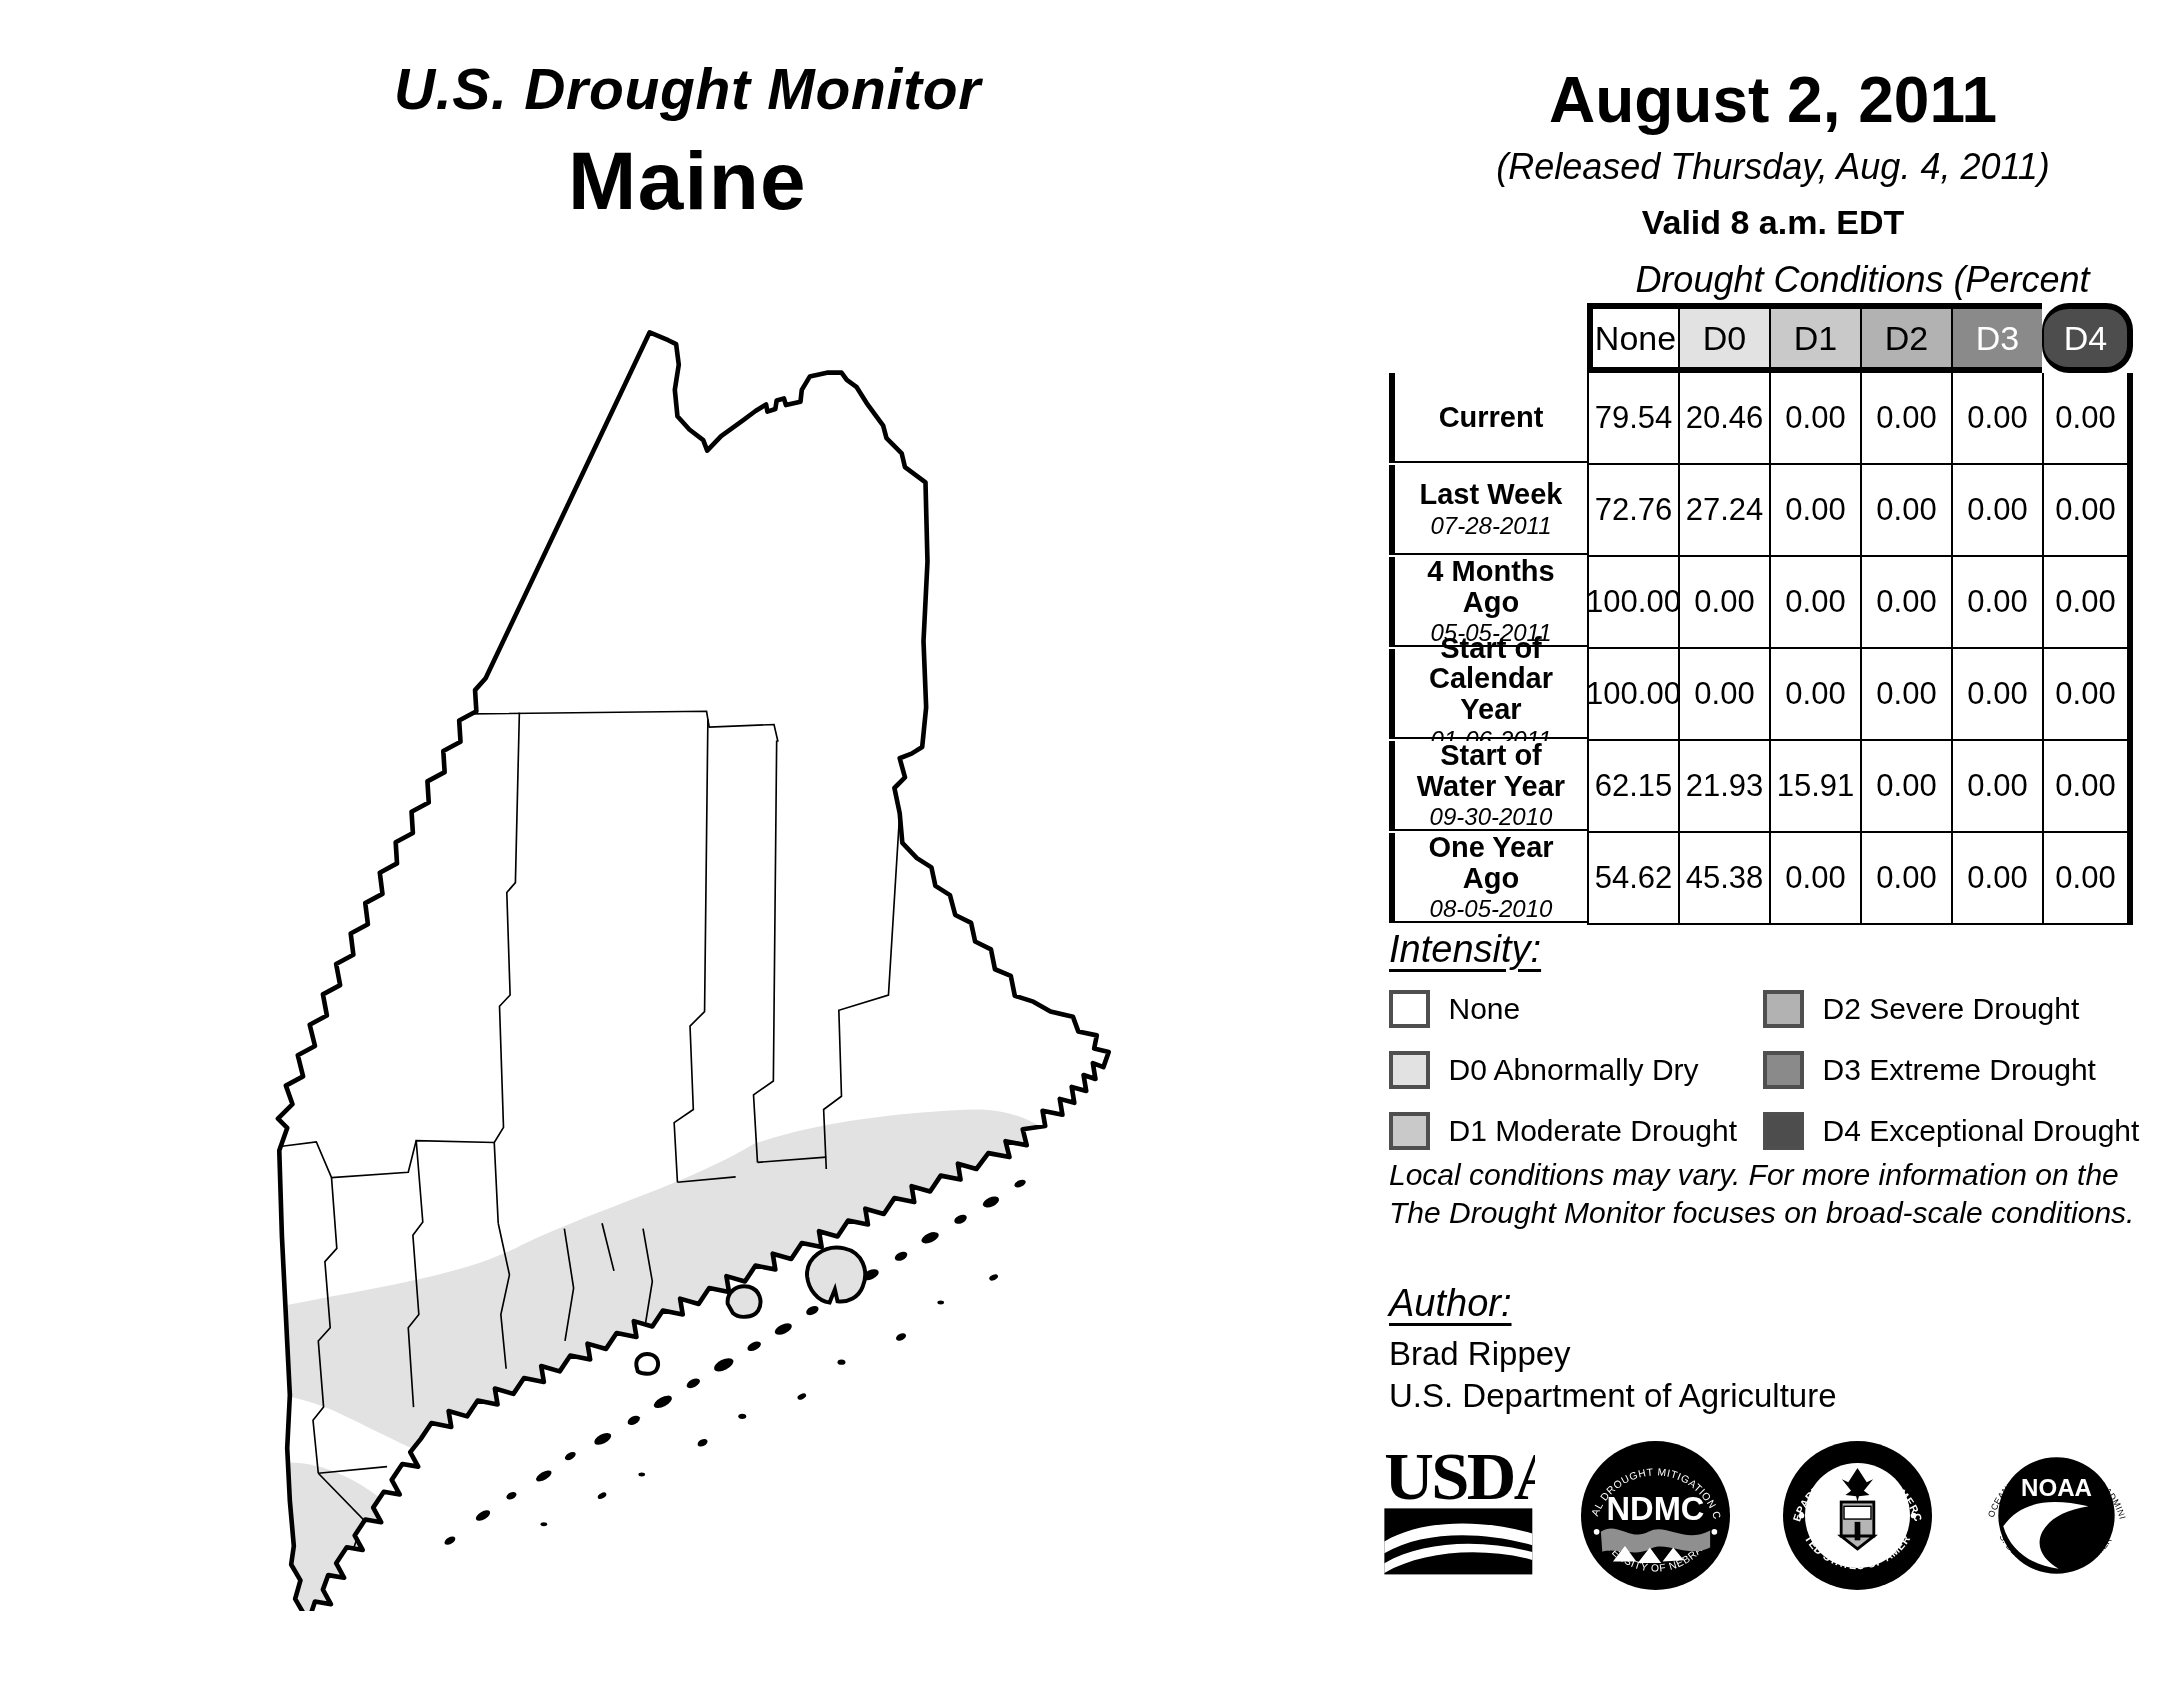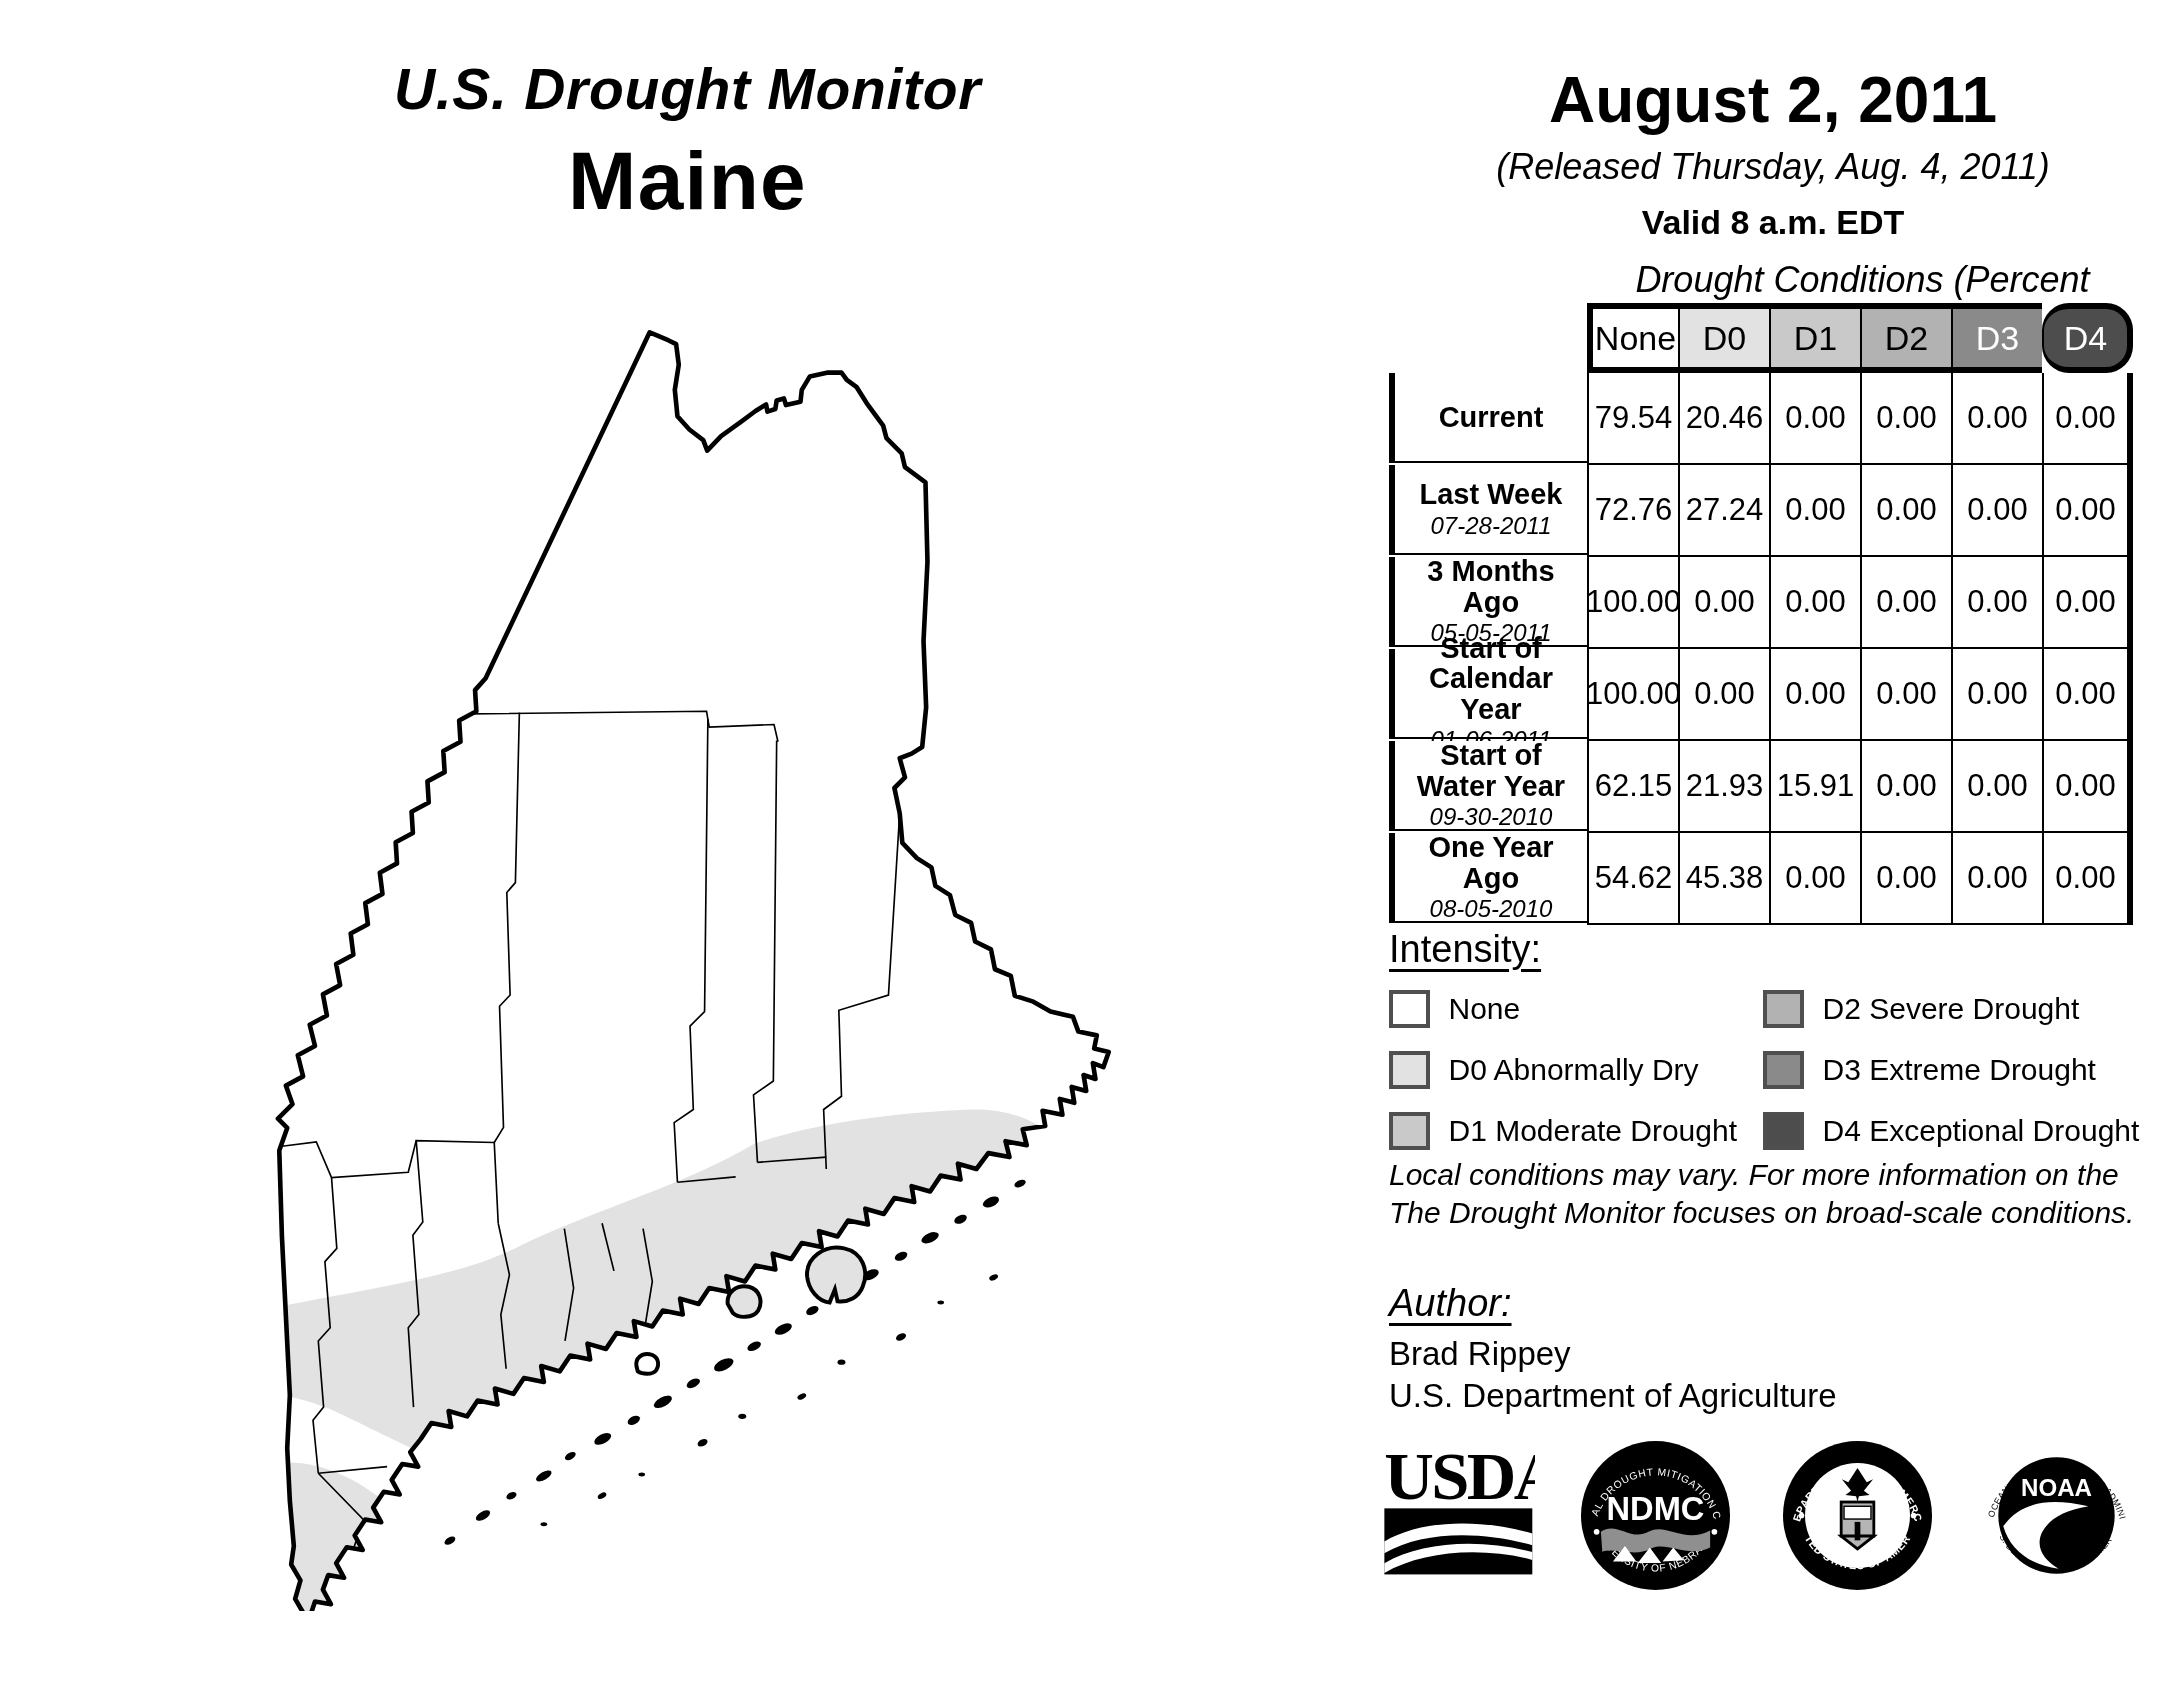--- a/index.html
+++ b/index.html
@@ -29,21 +29,21 @@
   .hdr.last{border-right:6px solid #000;}
   .hdr.dark{color:#ffffff;}
   .corner{background:transparent;border:none;}
   .lblcell{flex-direction:column;height:90px;border-left:6px solid #000;border-bottom:2.6px solid #000;
            font-size:29px;font-weight:bold;text-align:center;line-height:1.04;padding:0 4px;box-sizing:border-box;}
   .lblcell .rowdate{font-size:24px;font-weight:normal;font-style:italic;margin-top:4px;}
   .valcell{height:90px;border-left:2.6px solid #000;border-bottom:2.6px solid #000;font-size:31px;}
   .valcell.last{border-right:6px solid #000;}
 
   
-  .intensity-head{position:absolute;left:1389px;top:928px;font-size:38px;
+  .intensity-head{position:absolute;left:1389px;top:928px;font-size:38px;font-style:italic;
                   text-decoration:underline;text-underline-offset:6.6px;}
   .legend{position:absolute;left:1389px;top:978px;width:781px;}
   .legend-col{position:absolute;top:0;}
   .legend-col.c1{left:0;}
   .legend-col.c2{left:374px;}
   .legend-item{display:flex;align-items:center;height:61px;}
   .swatch{width:41px;height:38px;border:4px solid #4f4f4f;box-sizing:border-box;margin-right:18.5px;flex:none;}
   .legend-label{font-size:30px;white-space:nowrap;}
 
   
@@ -104,21 +104,21 @@
       <span class="rowdate">07-28-2011</span>
     </div>
     <div class="cell valcell">72.76</div>
     <div class="cell valcell">27.24</div>
     <div class="cell valcell">0.00</div>
     <div class="cell valcell">0.00</div>
     <div class="cell valcell">0.00</div>
     <div class="cell valcell last">0.00</div>
 
     <div class="cell lblcell">
-      <span>3 Months Ago</span>
+      <span>4 Months Ago</span>
       <span class="rowdate">05-05-2011</span>
     </div>
     <div class="cell valcell">100.00</div>
     <div class="cell valcell">0.00</div>
     <div class="cell valcell">0.00</div>
     <div class="cell valcell">0.00</div>
     <div class="cell valcell">0.00</div>
     <div class="cell valcell last">0.00</div>
 
     <div class="cell lblcell">

